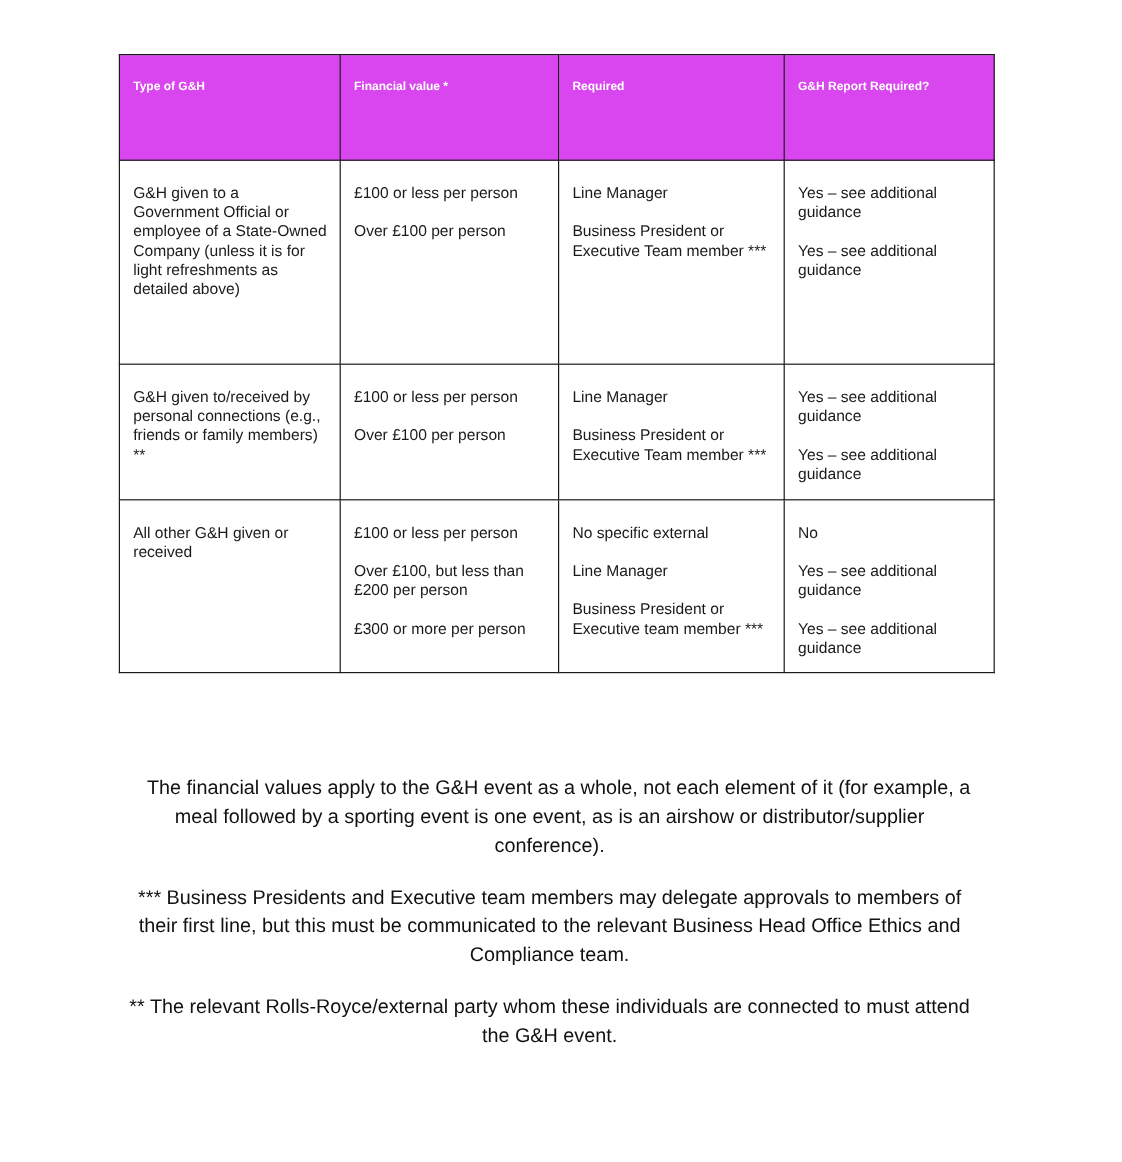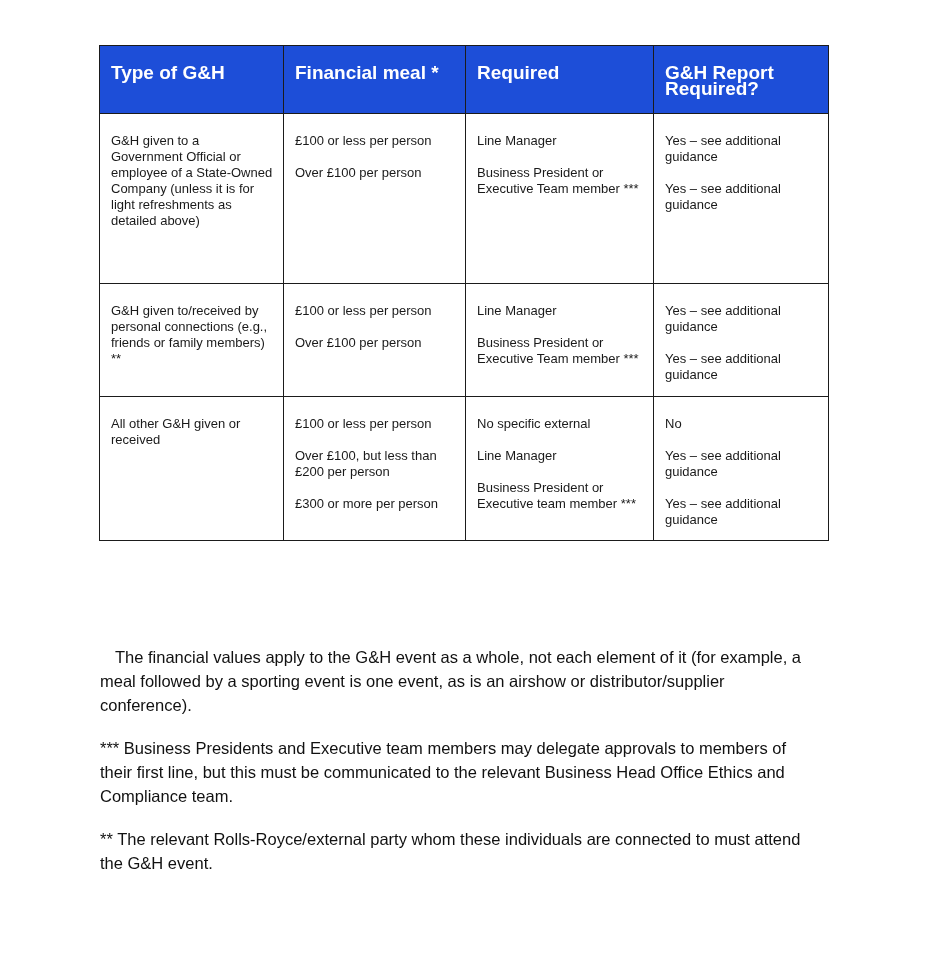--- a/index.html
+++ b/index.html
@@ -27,61 +27,61 @@
   }
   table.gh th, table.gh td {
     border: 1.5px solid #1b1b1b;
     vertical-align: top;
     text-align: left;
     padding: 19px 10px 8px 11px;
     font-size: 13px;
     line-height: 16px;
   }
   table.gh th {
-    background: #1d4ed8;
+    background: #d946ef;
     color: #ffffff;
     font-weight: bold;
-    font-size: 19px;
-    height: 68px;
+    font-size: 10px;
+    height: 88px;
   }
   table.gh tr.r1 td { height: 79px; }
   table.gh tr.r2 td { height: 170px; }
   table.gh tr.r3 td { height: 113px; }
   table.gh tr.r4 td { height: 144px; }
   table.gh td p { margin: 0 0 16px 0; }
   table.gh td p:last-child { margin-bottom: 0; }
 
   
   .notes {
     position: absolute;
     left: 100px; top: 645px;
     width: 716px;
     font-size: 16.5px;
     line-height: 24px;
     color: #111111;
   }
-  .notes p { margin: 0 0 19px 0; }
+  .notes p { margin: 0 0 19px 0; text-align: center; }
   .notes p.indent { text-indent: 15px; }
 </style>
 </head>
 <body>
 
 <div class="page">
 
   <table class="gh">
     <colgroup>
       <col style="width:184px">
       <col style="width:182px">
       <col style="width:188px">
       <col style="width:175px">
     </colgroup>
     <thead>
       <tr>
         <th>Type of G&amp;H</th>
-        <th>Financial meal *</th>
+        <th>Financial value *</th>
         <th>Required</th>
         <th>G&amp;H Report Required?</th>
       </tr>
     </thead>
     <tbody>
       <tr class="r2">
         <td>
           <p>G&amp;H given to a Government Official or employee of a State-Owned Company (unless it is for light refreshments as detailed above)</p>
         </td>
         <td>

